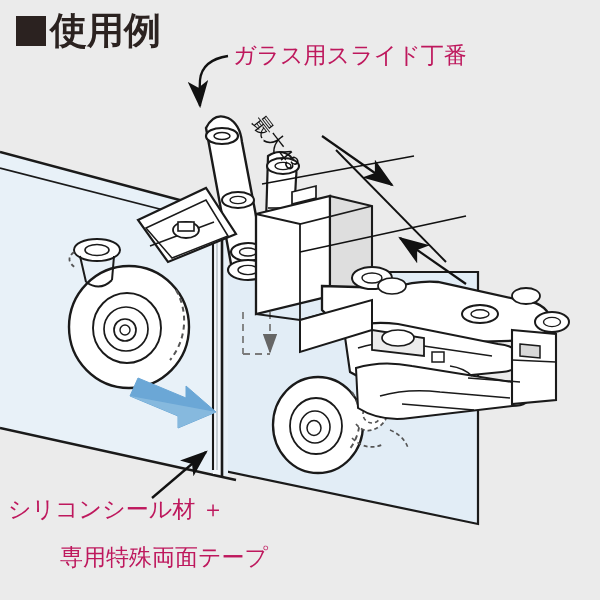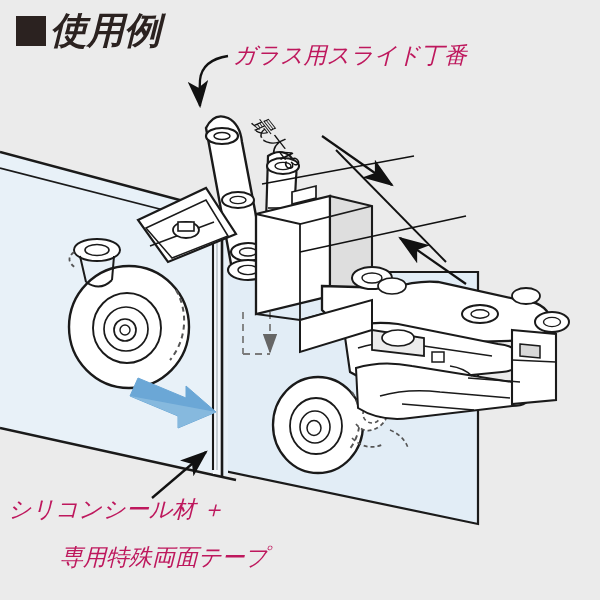--- a/index.html
+++ b/index.html
@@ -3,21 +3,21 @@
 <meta charset="utf-8">
 <style>
   html,body{margin:0;padding:0;}
   body{
     width:600px;height:600px;
     background:#ebebeb;
     font-family:"Liberation Sans","DejaVu Sans",sans-serif;
     overflow:hidden;
     position:relative;
   }
-  #stage{position:relative;width:600px;height:600px;font-style:italic;}
+  #stage{position:relative;width:600px;height:600px;}
   svg#art{position:absolute;left:0;top:0;width:600px;height:600px;display:block;}
 
   .t-title{
     position:absolute;
     left:16px;top:12px;
     font-size:37px;
     font-weight:bold;
     color:#2b2220;
     letter-spacing:0px;
     line-height:1;

